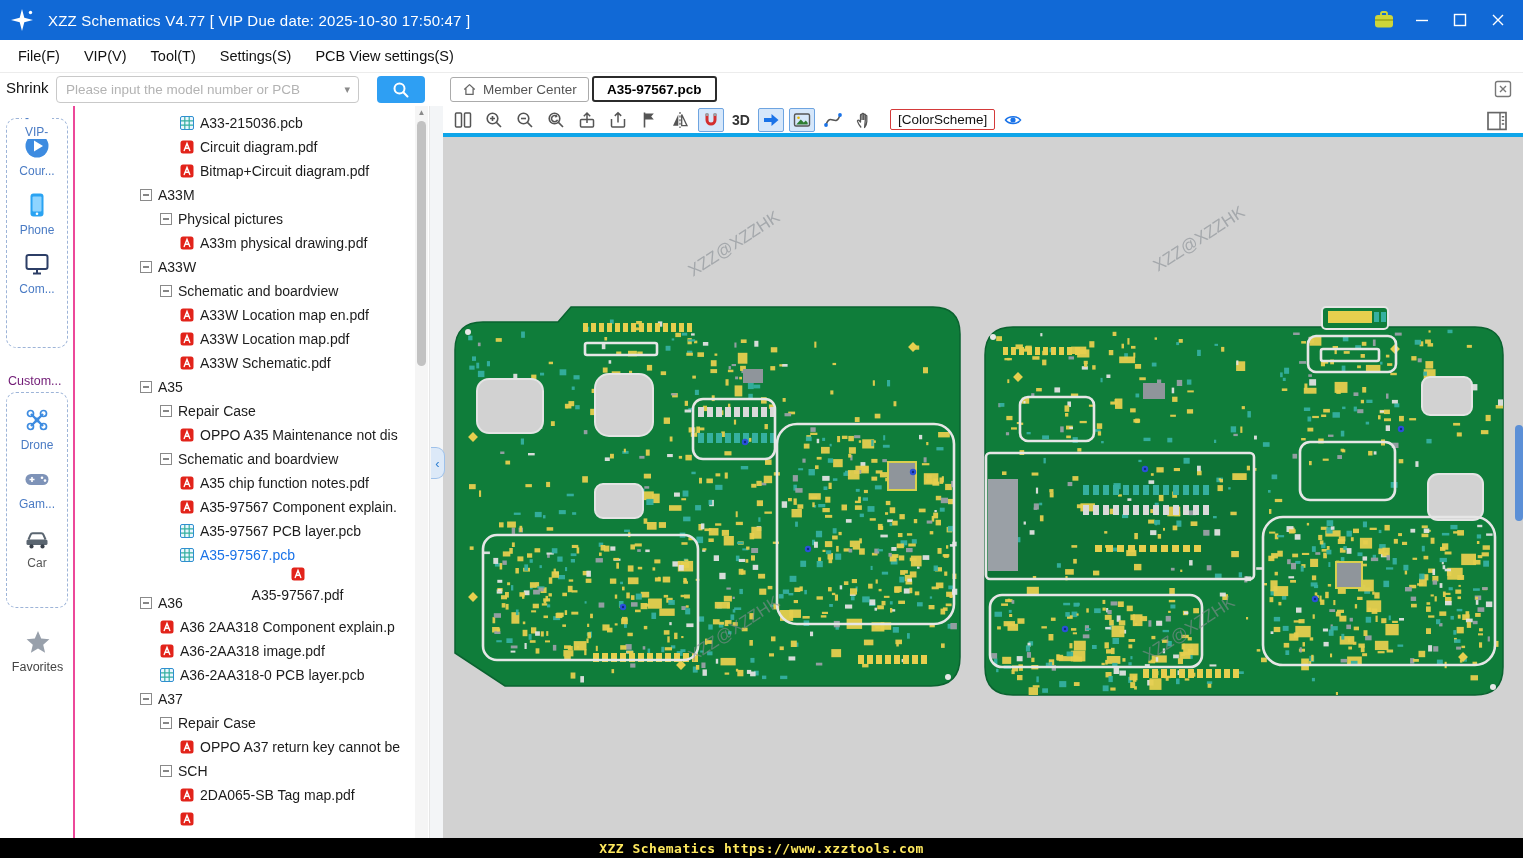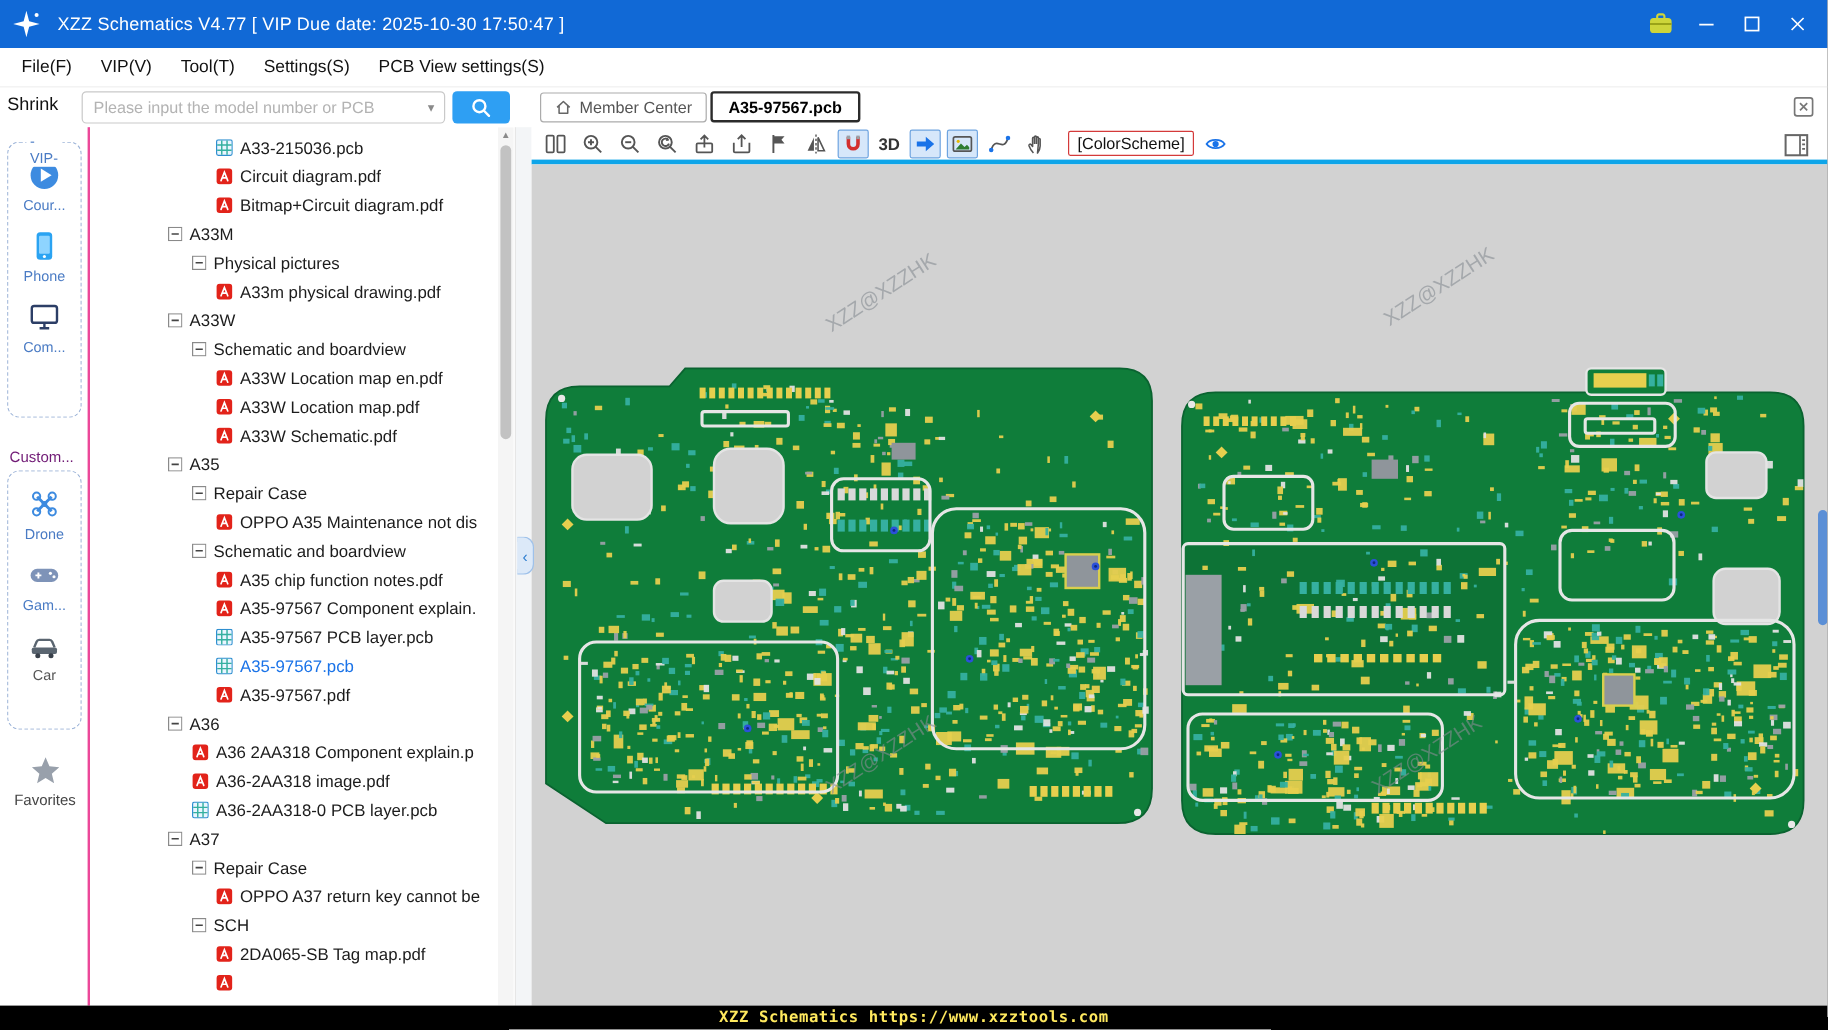--- a/index.html
+++ b/index.html
@@ -16,21 +16,21 @@
   .win-btn { width:22px; height:22px; display:flex; align-items:center; justify-content:center; cursor:pointer; }
 
   
   .menubar { position:absolute; left:0; top:40px; width:1523px; height:33px; background:#fff; display:flex; align-items:center; border-bottom:1px solid #ececec; }
   .menu-item { font-size:14.5px; color:#111; padding:0 12px; height:100%; display:flex; align-items:center; cursor:pointer; }
   .menu-item:first-child { padding-left:18px; }
 
   
   .searchrow { position:absolute; left:0; top:73px; width:1523px; height:33px; background:#fff; }
   .shrink-btn { position:absolute; left:6px; top:6px; font-size:15px; color:#111; cursor:pointer; }
-  .search-box { position:absolute; left:68px; top:3px; width:303px; height:27px; border:1px solid #c9c9c9; border-radius:4px; background:#fff; display:flex; align-items:center; }
+  .search-box { position:absolute; left:56px; top:3px; width:303px; height:27px; border:1px solid #c9c9c9; border-radius:4px; background:#fff; display:flex; align-items:center; }
   .search-box input { border:none; outline:none; flex:1; margin-left:9px; font-size:13.5px; color:#333; font-family:"Liberation Sans",sans-serif; background:transparent; }
   .search-box input::placeholder { color:#b3b3b3; }
   .search-caret { color:#8a8a8a; font-size:11px; margin-right:8px; }
   .search-btn { position:absolute; left:377px; top:3px; width:48px; height:27px; background:#2e9ff3; border:none; border-radius:4px; display:flex; align-items:center; justify-content:center; cursor:pointer; }
   .tab-mc { position:absolute; left:450px; top:4px; height:25px; border:1px solid #ababab; border-radius:3px; background:#fff; display:flex; align-items:center; gap:6px; padding:0 11px; font-size:13.5px; color:#555; cursor:pointer; }
   .tab-pcb { position:absolute; left:592px; top:3px; height:26px; border:2px solid #2b2b2b; border-radius:3px; background:#fff; display:flex; align-items:center; padding:0 13px; font-size:13.5px; font-weight:700; color:#000; cursor:pointer; }
   .close-panel-btn { position:absolute; right:10px; top:6px; width:20px; height:20px; cursor:pointer; }
 
   
   .bodywrap { position:absolute; left:0; top:106px; width:1523px; height:732px; }
@@ -393,21 +393,21 @@
           </div>
           <div class="tree-row selected" style="padding-left: 105px;">
             <span class="tree-icon">
               <svg class="ic" viewBox="0 0 14 14" width="14" height="14">
                 <rect x="0.5" y="0.5" width="13" height="13" rx="1.5" fill="#eaf6ff" stroke="#2f8fd0"></rect>
                 <path d="M4.8 1 V13 M9.2 1 V13 M1 4.8 H13 M1 9.2 H13" stroke="#35b0a0" stroke-width="1.2"></path>
               </svg>
             </span>
             <span class="tree-label">A35-97567.pcb</span>
           </div>
-          <div class="tree-row" style="padding-left: 105px;">
+          <div class="tree-row" style="padding-left: 105px; flex-direction: column;">
             <span class="tree-icon">
               <svg class="ic" viewBox="0 0 14 14" width="14" height="14">
                 <rect x="0.5" y="0.5" width="13" height="13" rx="2.5" fill="#e2231a"></rect>
                 <path d="M4.2 10.5 L7 3.5 L9.8 10.5 M5.3 8.2 H8.7" stroke="#fff" stroke-width="1.4" fill="none" stroke-linecap="round"></path>
               </svg>
             </span>
             <span class="tree-label">A35-97567.pdf</span>
           </div>
           <div class="tree-row" style="padding-left: 65px;">
             <span class="tree-icon">

